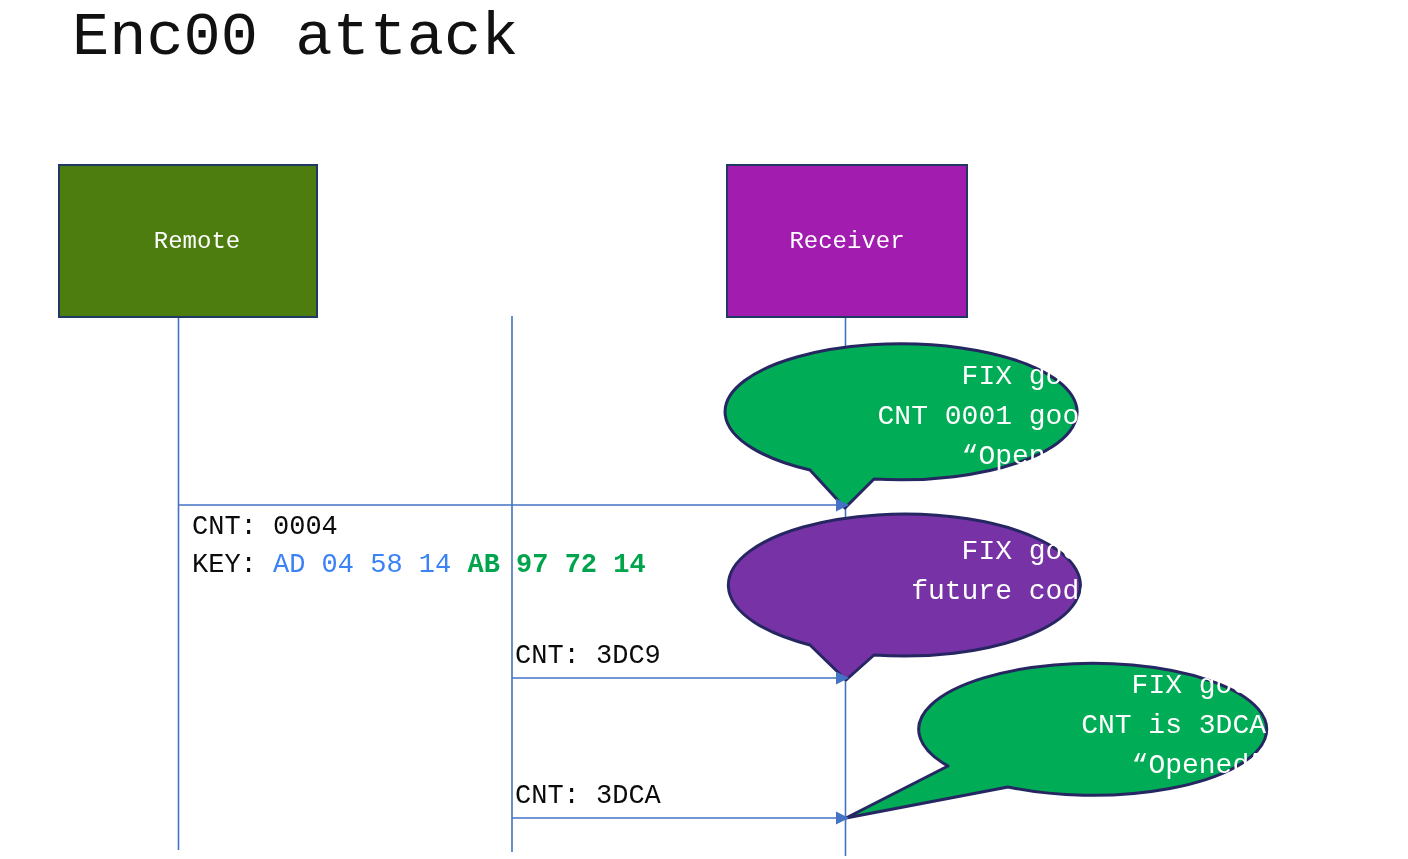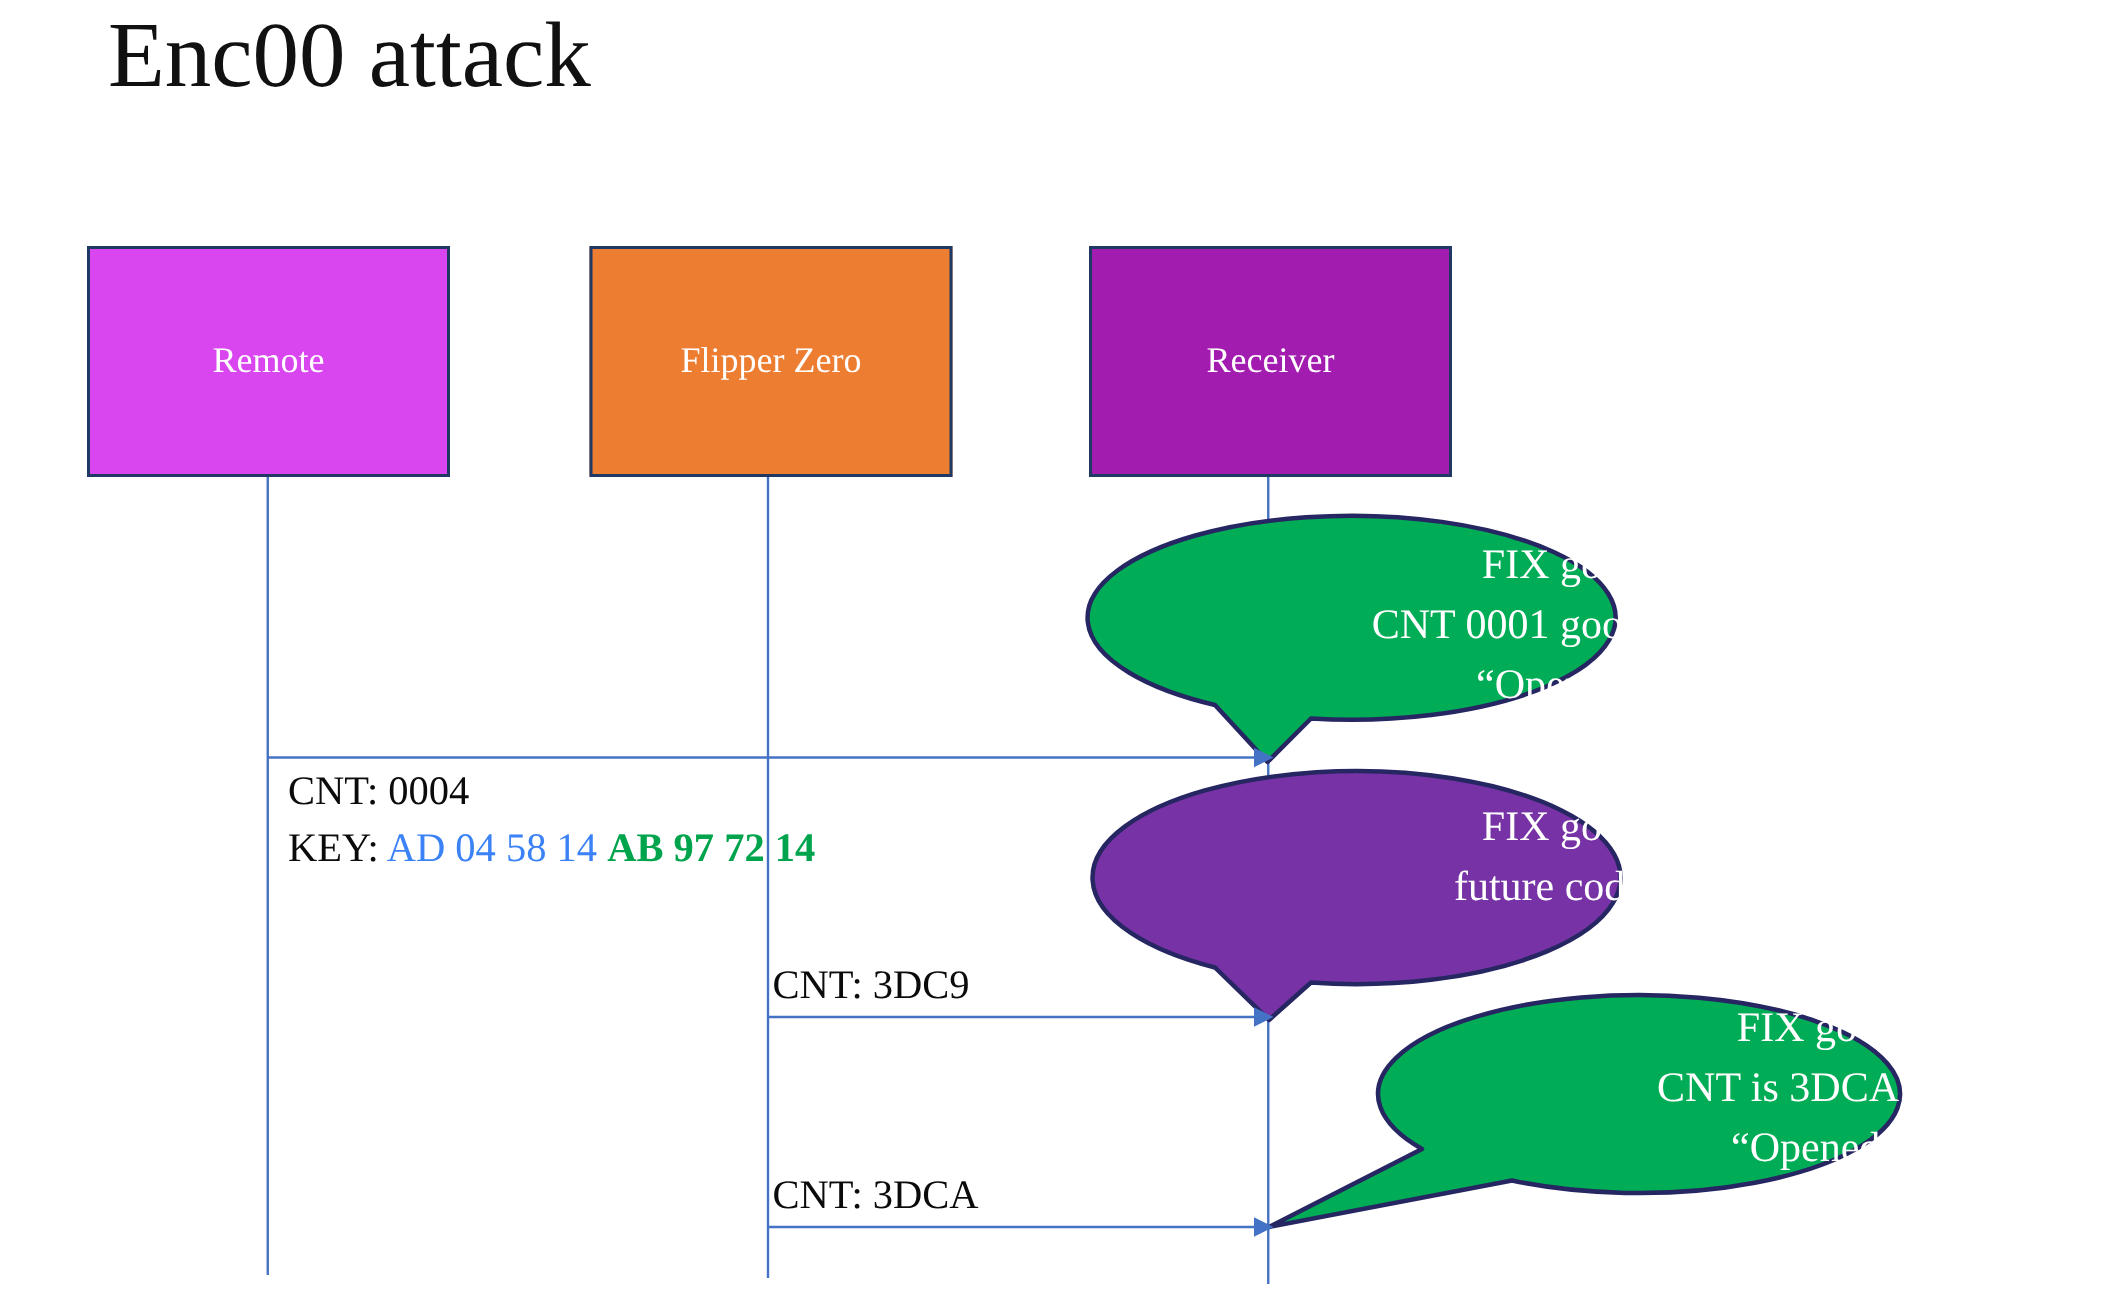--- a/index.html
+++ b/index.html
@@ -2,21 +2,21 @@
 <html><head>
 <meta charset="utf-8">
 <style>
   html, body { margin: 0; padding: 0; background: #ffffff; }
   .stage {
     position: relative;
     width: 1408px;
     height: 859px;
     background: #ffffff;
     overflow: hidden;
-    font-family: Liberation Serif, serif;
+    font-family: Liberation Mono, monospace;
   }
   .page-title {
     position: absolute;
     left: 72px;
     top: 2px;
     font-size: 62px;
     font-weight: 300;
     color: #111111;
     letter-spacing: 0px;
     z-index: 3;
@@ -27,21 +27,21 @@
     width: 238px;
     height: 150px;
     border: 2px solid #1F3864;
     display: flex;
     align-items: center;
     justify-content: center;
     color: #ffffff;
     font-size: 24px;
     z-index: 2;
   }
-  .actor-remote   { left: 58px;  background: #d946ef; }
+  .actor-remote   { left: 58px;  background: #4d7c0f; padding-left: 18px; }
   .actor-flipper  { left: 393px; background: #ED7D31; }
   .actor-receiver { left: 726px; background: #a21caf; }
 
   svg.diagram { position: absolute; left: 0; top: 0; z-index: 1; }
 
   .msg-line {
     position: absolute;
     font-size: 27px;
     color: #0b0b0b;
     white-space: nowrap;
@@ -91,23 +91,20 @@
     <line x1="512" y1="678" x2="838" y2="678" stroke="#4472C4" stroke-width="1.6"></line>
     <polygon points="836,671.5 849,678 836,684.5" fill="#4472C4"></polygon>
 
     <line x1="512" y1="818" x2="838" y2="818" stroke="#4472C4" stroke-width="1.6"></line>
     <polygon points="836,811.5 849,818 836,824.5" fill="#4472C4"></polygon>
   </svg>
 
   <div class="actor-box actor-remote">
     <span>Remote</span>
   </div>
-  <div class="actor-box actor-flipper">
-    <span>Flipper Zero</span>
-  </div>
   <div class="actor-box actor-receiver">
     <span>Receiver</span>
   </div>
 
   <div class="msg-line" style="left:192px; top:512px">CNT: 0004</div>
   <div class="msg-line" style="left:192px; top:550px"><span>KEY: </span><span class="seg-red">AD 04 58 14 </span><span class="seg-green-bold">AB 97 72 14</span></div>
 
   <div class="msg-line" style="left:515px; top:641px">CNT: 3DC9</div>
 
   <div class="msg-line" style="left:515px; top:781px">CNT: 3DCA</div>

